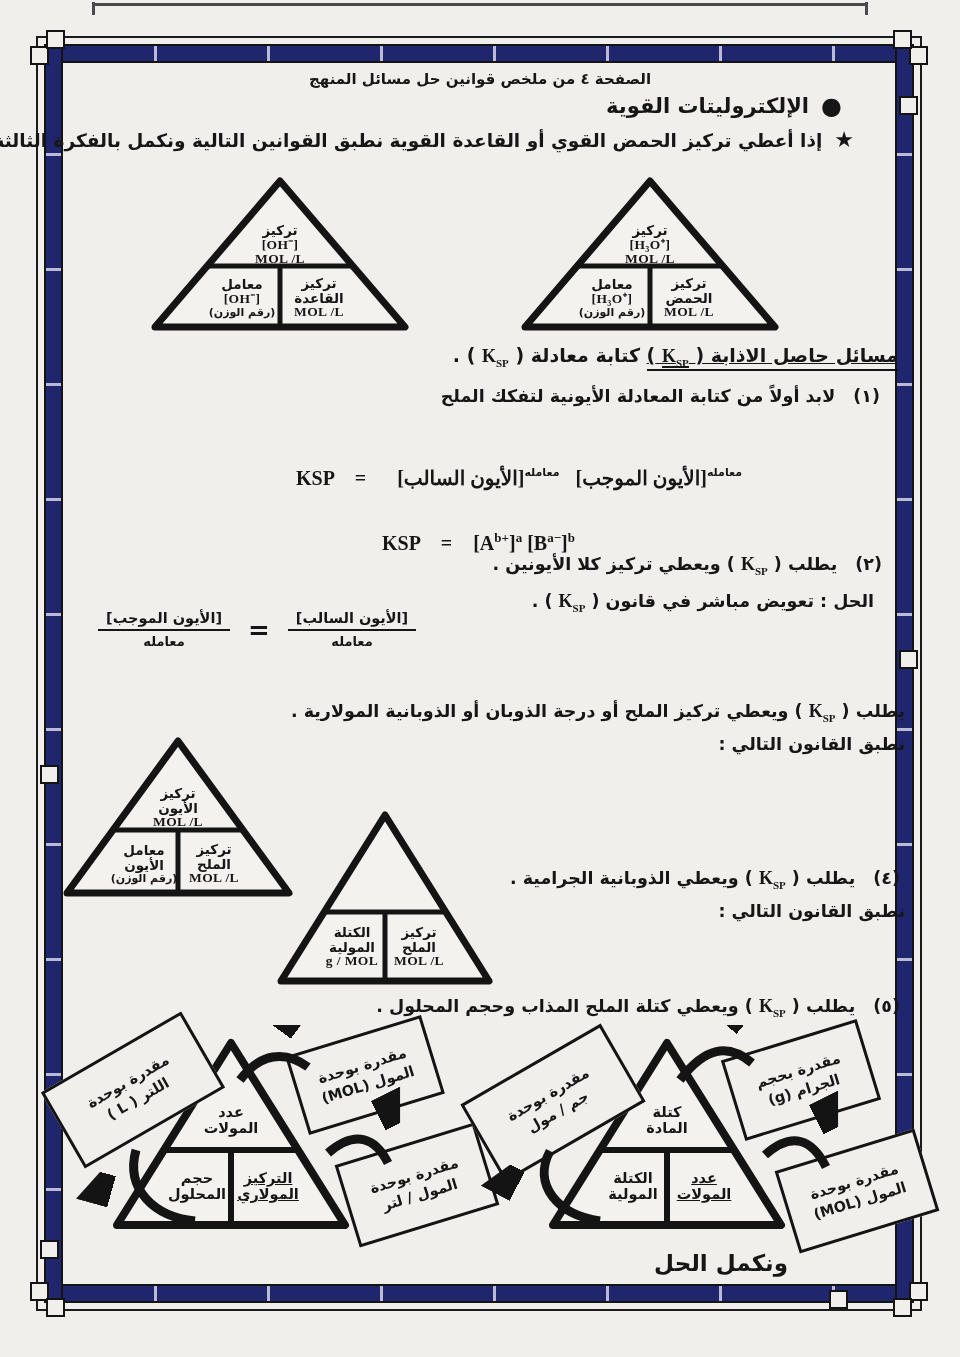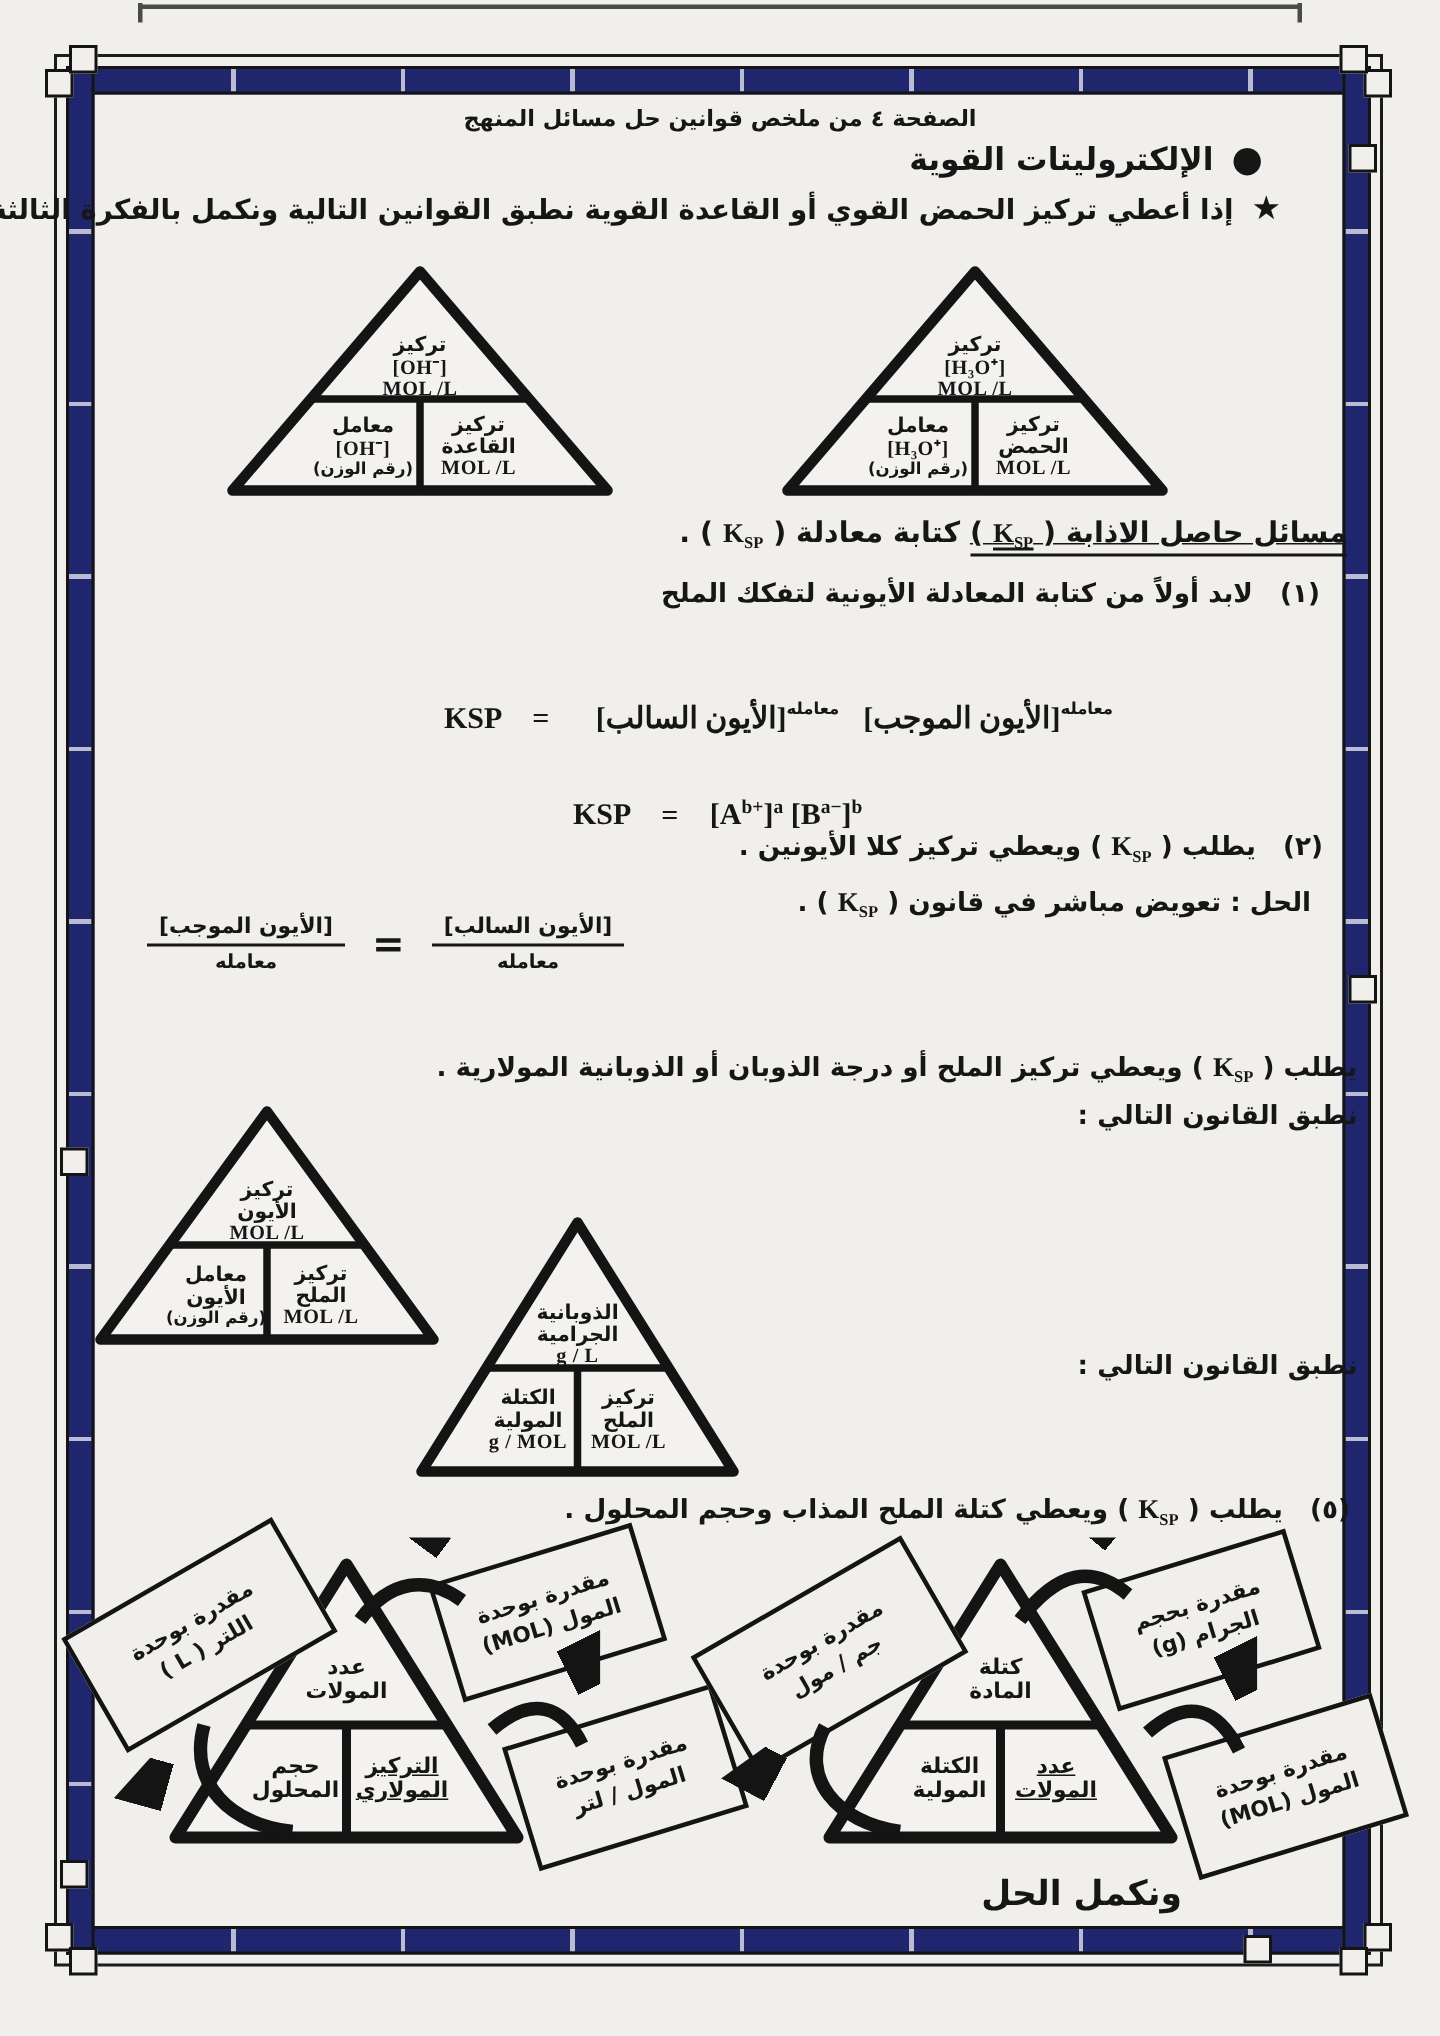--- a/index.html
+++ b/index.html
@@ -230,35 +230,36 @@
       <span>الأيون</span>
       <span class="small">(رقم الوزن)</span>
     </div>
     <div class="cell c-br" dir="rtl">
       <span>تركيز</span>
       <span>الملح</span>
       <span class="lat" dir="ltr">MOL /L</span>
     </div>
   </div>
 
+  <div class="abs item" style="right:60px;top:868px;" dir="rtl">
+    <span class="num">(٤)</span>
+    <span>يطلب (</span>
+    <span class="ksym"><span>K</span><sub>SP</sub></span>
+    <span>) ويعطي الذوبانية الجرامية .</span>
+  </div>
   <div class="abs item" style="right:55px;top:901px;" dir="rtl">
     <span>نطبق القانون التالي :</span>
   </div>
 
   <div class="tri tGram" style="left:276px;top:810px;width:218px;height:176px;">
     <svg width="218" height="176" viewBox="0 0 218 176">
       <polygon points="109,5 213,171 5,171" fill="#f4f2ef" stroke="#141414" stroke-width="7" stroke-linejoin="round"></polygon>
       <line x1="50" y1="102" x2="168" y2="102" stroke="#141414" stroke-width="5"></line>
       <line x1="109" y1="102" x2="109" y2="171" stroke="#141414" stroke-width="5"></line>
     </svg>
-    <div class="cell c-top" dir="rtl">
-      <span>الذوبانية</span>
-      <span>الجرامية</span>
-      <span class="lat" dir="ltr">g / L</span>
-    </div>
     <div class="cell c-bl" dir="rtl">
       <span>الكتلة</span>
       <span>المولية</span>
       <span class="lat" dir="ltr">g / MOL</span>
     </div>
     <div class="cell c-br" dir="rtl">
       <span>تركيز</span>
       <span>الملح</span>
       <span class="lat" dir="ltr">MOL /L</span>
     </div>

